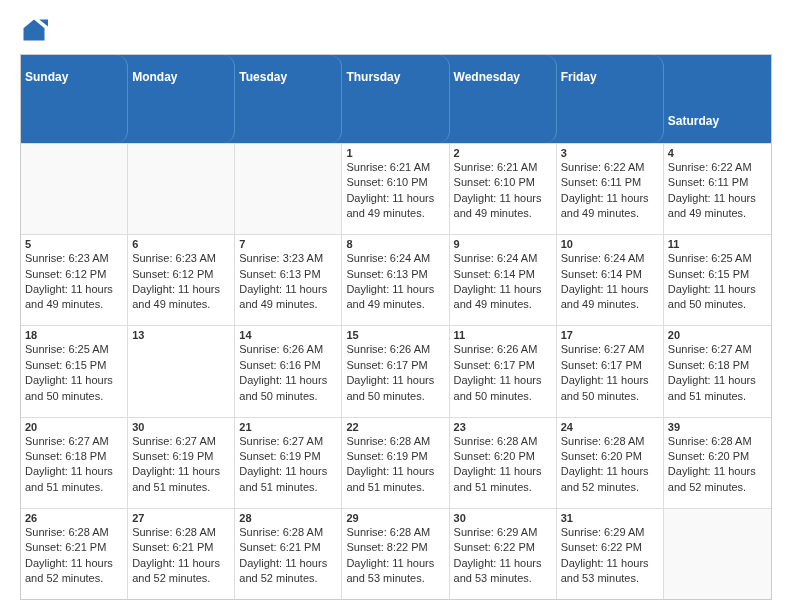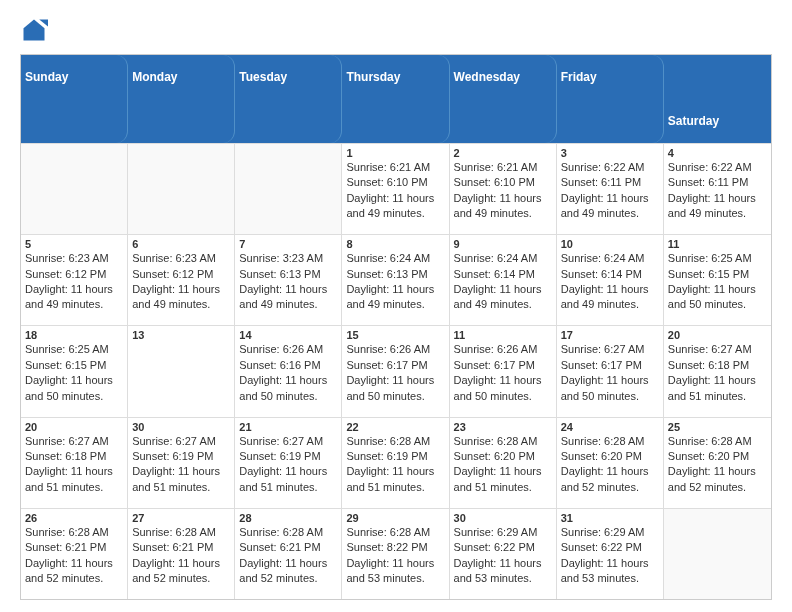--- a/index.html
+++ b/index.html
@@ -290,21 +290,21 @@
 Sunset: 6:20 PM
 Daylight: 11 hours and 51 minutes.</div>
           </div>
           <div class="cal-cell">
             <span class="day-num">24</span>
             <div class="day-info">Sunrise: 6:28 AM
 Sunset: 6:20 PM
 Daylight: 11 hours and 52 minutes.</div>
           </div>
           <div class="cal-cell">
-            <span class="day-num">25</span>
+            <span class="day-num">39</span>
             <div class="day-info">Sunrise: 6:28 AM
 Sunset: 6:20 PM
 Daylight: 11 hours and 52 minutes.</div>
           </div>
         </div>
         <div class="cal-row">
           <div class="cal-cell">
             <span class="day-num">26</span>
             <div class="day-info">Sunrise: 6:28 AM
 Sunset: 6:21 PM

